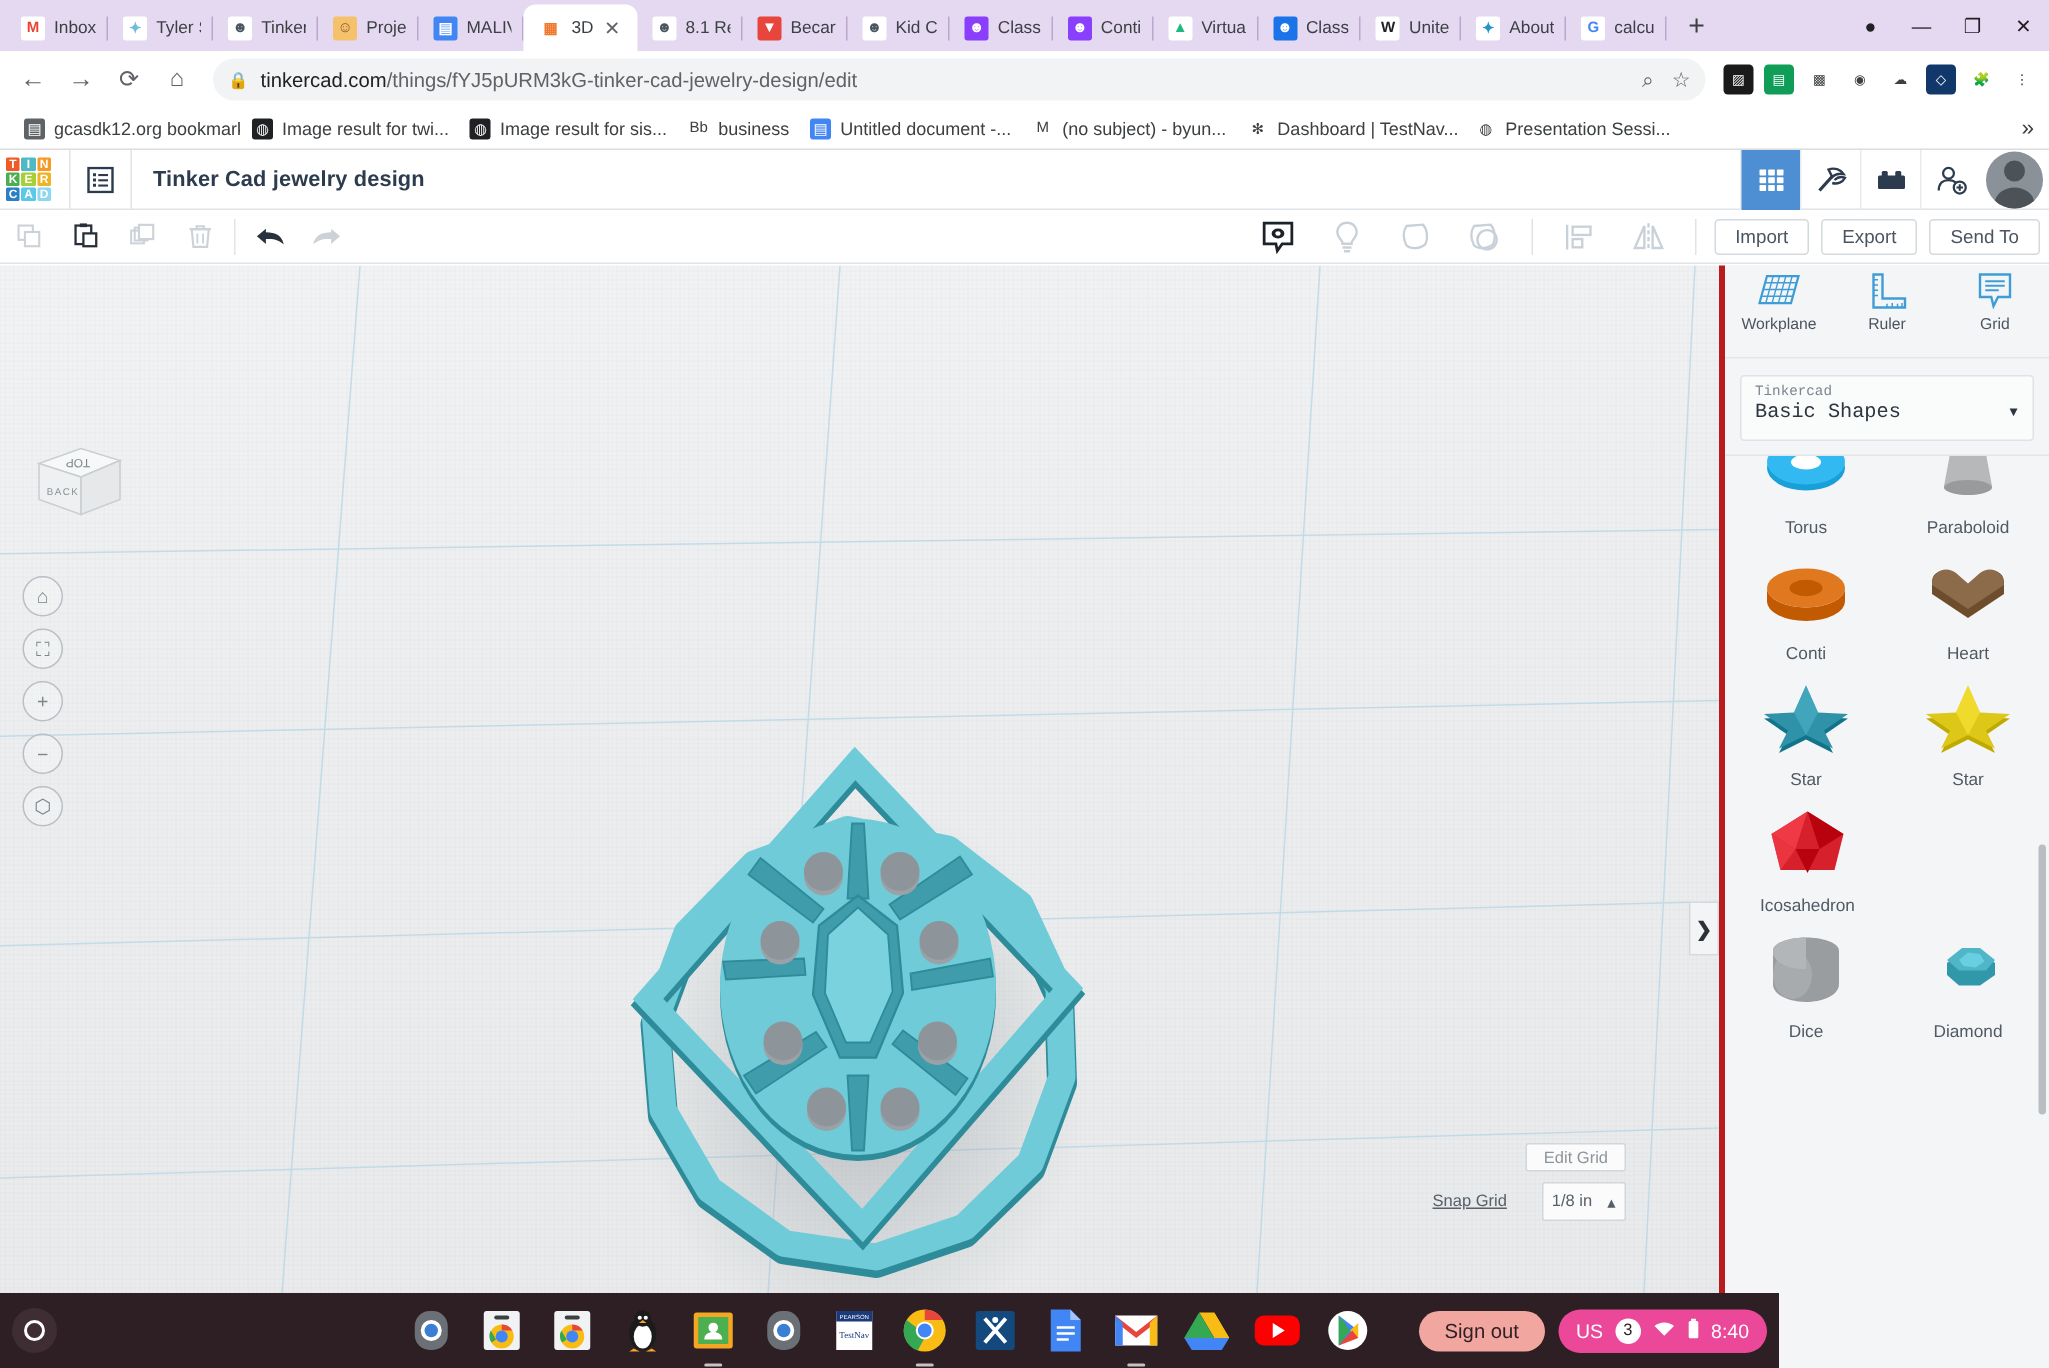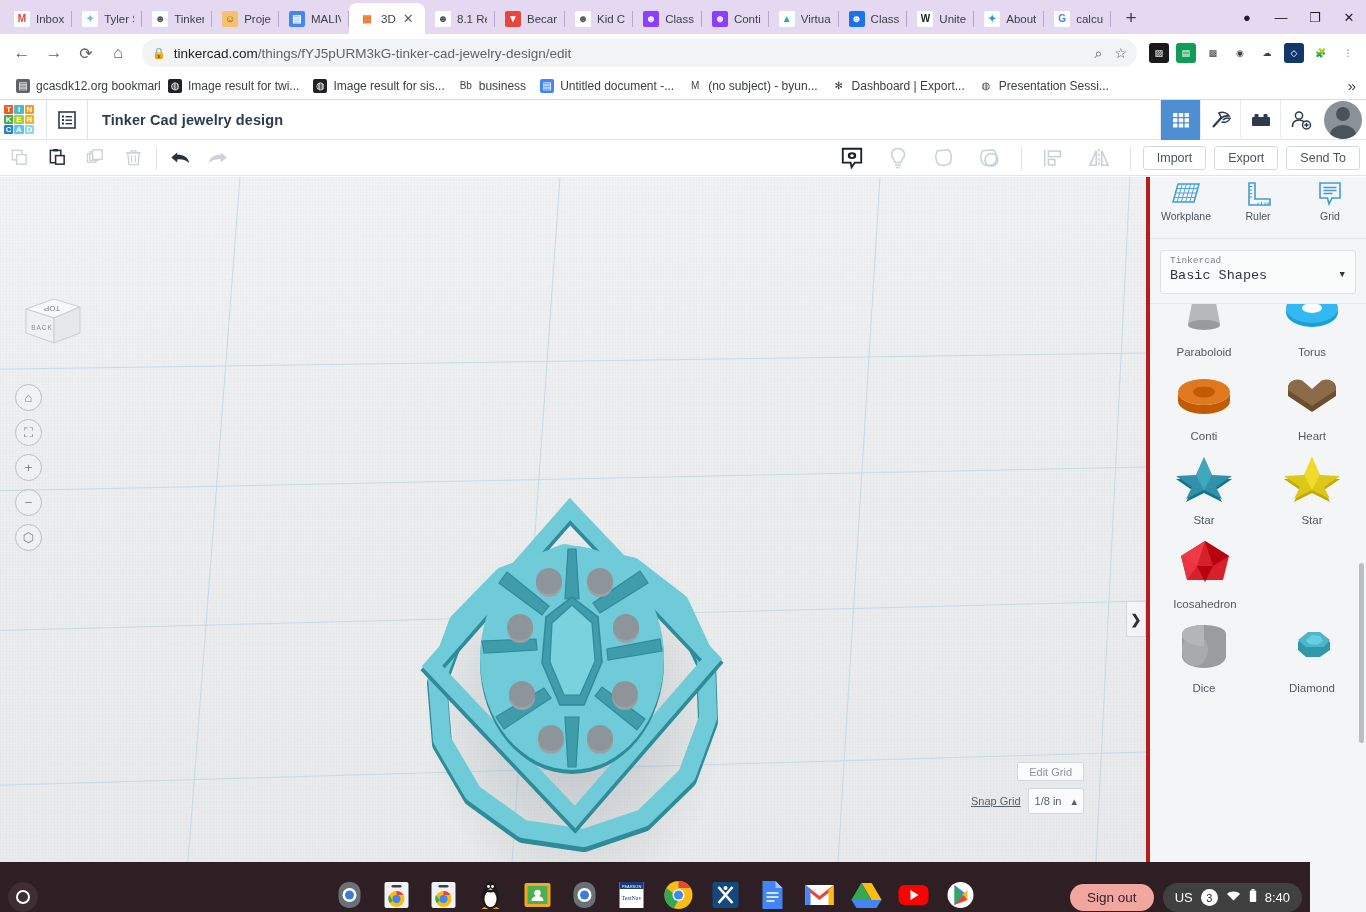--- a/index.html
+++ b/index.html
@@ -117,21 +117,21 @@
                   align-items:center; justify-content:center; font-size:13px;
                   font-weight:bold; color:#2b3137; }
   .gridctl { position:absolute; right:62px; bottom:48px; text-align:right; }
   .edit-grid { display:inline-flex; align-items:center; justify-content:center;
                height:19px; padding:0 11px; border:1px solid #d2d7db; background:#fbfbfc;
                font-size:11px; color:#8d959b; border-radius:2px; }
   .snap-row { display:flex; align-items:center; gap:7px; margin-top:7px; justify-content:flex-end; }
   .snap-label { font-size:11px; color:#566069;text-decoration:underline; }
   .snap-sel { height:19px; padding:12px 6px; border:1px solid #d2d7db; background:#fbfbfc;
               font-size:11px; color:#566069; display:flex; align-items:center;
-              gap:10px; border-radius:2px; }
+              gap:10px; border-radius:2px;margin-left:16px; }
 
   
   .rpanel { position:absolute; right:0; top:77px; width:220px; height:846px;
             background:#f4f5f6; border-left:4px solid #b91c1c; }
   .rp-tools { height:62px; display:flex; align-items:flex-start; justify-content:space-around;
               padding-top:4px; border-bottom:1px solid #e3e6e9; background:#f4f5f6; }
   .rp-tool { width:62px; display:flex; flex-direction:column; align-items:center; gap:3px; }
   .rp-tool .lbl { font-size:10.5px; color:#4b5560; }
   .rp-select { margin:11px 10px 0 10px; height:44px; background:#fafbfb;
                border:1px solid #dfe3e6; border-radius:3px; padding:4px 9px;
@@ -143,35 +143,35 @@
              border-top:1px solid #e3e6e9; }
   .shape-row { display:flex; }
   .shape-cell { width:100px; margin:0 5px; padding-top:8px; display:flex; flex-direction:column;
                 align-items:center; }
   .shape-thumb { width:74px; height:58px; display:flex; align-items:center; justify-content:center; }
   .shape-lbl { font-size:11.5px; color:#4f5a64; margin-top:6px; }
   .rp-scroll { position:absolute; right:2px; top:386px; width:5px; height:180px;
                background:#b9bec3; border-radius:3px; }
 
   
-  #shelf { position:absolute; left:0; top:862px; width:1310px; height:50px;
-           background:#2d1f24; display:flex; align-items:flex-end; }
+  #shelf { position:absolute; left:0; top:862px; width:1186px; height:50px;
+           background:#2d1f24; display:flex; align-items:center; }
   .shelf-launcher { width:30px; height:30px; border-radius:50%; background:#3e2e33;
                     margin-left:8px; display:flex; align-items:center; justify-content:center; }
   .shelf-apps { position:absolute; left:50%; transform:translateX(-50%);
                 display:flex; align-items:center; gap:13px; }
   .shelf-app { width:34px; height:34px; display:flex; align-items:center;
                justify-content:center; position:relative; }
   .shelf-app.running::after { content:""; position:absolute; bottom:-7px; left:50%;
                               transform:translateX(-50%); width:12px; height:2px;
                               background:#c9c2c4; border-radius:1px; }
   .shelf-right { position:absolute; right:8px; display:flex; align-items:center; gap:9px; }
   .signout { background:#f2a6a0; color:#2d1f24; font-size:13.5px; border-radius:15px;
              padding:6px 17px; }
-  .status-area { background:#404040; border-radius:18px; padding:6px 12px;
+  .status-area { background:#ec4899; border-radius:18px; padding:6px 12px;
                  display:flex; align-items:center; gap:8px; color:#fff; font-size:13px; }
   .status-badge { width:17px; height:17px; border-radius:50%; background:#fff;
                   color:#2d1f24; font-size:11px; display:flex; align-items:center;
                   justify-content:center; }
 </style>
 </head>
 <body>
 
 <div id="browser">
 
@@ -313,21 +313,21 @@
       <span class="bm">
         <span class="bm-ico" style="background: rgb(66, 133, 244); color: rgb(255, 255, 255);">▤</span>
         <span>Untitled document -...</span>
       </span>
       <span class="bm">
         <span class="bm-ico" style="background: rgb(255, 255, 255); color: rgb(60, 64, 67);">M</span>
         <span>(no subject) - byun...</span>
       </span>
       <span class="bm">
         <span class="bm-ico" style="background: rgb(255, 255, 255); color: rgb(60, 64, 67);">✻</span>
-        <span>Dashboard | Export...</span>
+        <span>Dashboard | TestNav...</span>
       </span>
       <span class="bm">
         <span class="bm-ico" style="background: rgb(255, 255, 255); color: rgb(60, 64, 67);">◍</span>
         <span>Presentation Sessi...</span>
       </span>
       <span class="bm-overflow">»</span>
   </div>
 
   <div id="app">
 
@@ -625,36 +625,36 @@
         <div class="val">Basic Shapes</div>
         <div class="caret">▼</div>
       </div>
 
       <div class="rp-grid">
           <div style="margin-top: -30px;">
             <div class="shape-row">
               <div class="shape-cell">
                 <div class="shape-thumb">
                   <svg width="72" height="54" viewBox="0 0 72 54">
+                    <ellipse cx="36" cy="28" rx="26" ry="15" fill="#1aa0d8"></ellipse>
+                <ellipse cx="36" cy="24" rx="26" ry="15" fill="#33b9f1"></ellipse>
+                <ellipse cx="36" cy="24" rx="10" ry="5" fill="#ffffff"></ellipse>
+                  </svg>
+                </div>
+                <div class="shape-lbl">Torus</div>
+              </div>
+              <div class="shape-cell">
+                <div class="shape-thumb">
+                  <svg width="72" height="54" viewBox="0 0 72 54">
                     <path d="M26 8 C26 4 46 4 46 8 L52 40 C52 46 20 46 20 40 Z" fill="#b6b8ba"></path>
                 <ellipse cx="36" cy="41" rx="16" ry="5" fill="#989a9c"></ellipse>
                 <ellipse cx="36" cy="8" rx="10" ry="3.2" fill="#cfd1d3"></ellipse>
                   </svg>
                 </div>
                 <div class="shape-lbl">Paraboloid</div>
-              </div>
-              <div class="shape-cell">
-                <div class="shape-thumb">
-                  <svg width="72" height="54" viewBox="0 0 72 54">
-                    <ellipse cx="36" cy="28" rx="26" ry="15" fill="#1aa0d8"></ellipse>
-                <ellipse cx="36" cy="24" rx="26" ry="15" fill="#33b9f1"></ellipse>
-                <ellipse cx="36" cy="24" rx="10" ry="5" fill="#ffffff"></ellipse>
-                  </svg>
-                </div>
-                <div class="shape-lbl">Torus</div>
               </div>
             </div>
             <div class="shape-row">
               <div class="shape-cell">
                 <div class="shape-thumb">
                   <svg width="72" height="54" viewBox="0 0 72 54">
                     <path d="M10 24 A26 13 0 0 0 62 24 L62 33 A26 13 0 0 1 10 33 Z" fill="#c25a02"></path>
                 <ellipse cx="36" cy="24" rx="26" ry="13" fill="#e07820"></ellipse>
                 <ellipse cx="36" cy="24" rx="11" ry="5.5" fill="#c25a02"></ellipse>
                   </svg>

